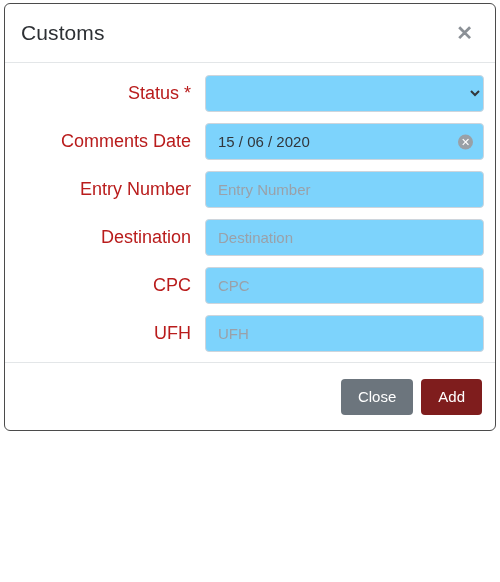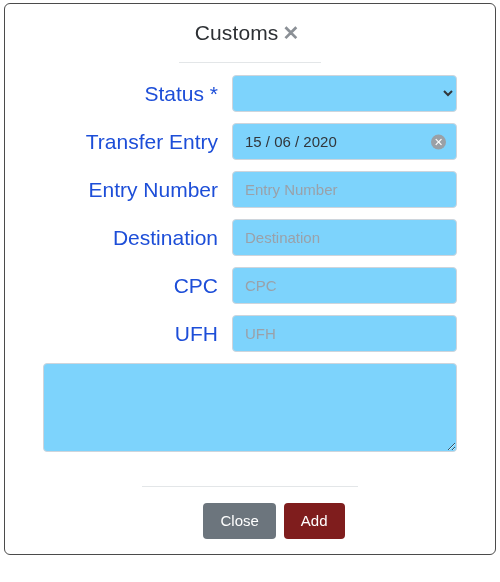--- a/index.html
+++ b/index.html
@@ -13,29 +13,28 @@
     font-family: "Liberation Sans", sans-serif;
     -webkit-font-smoothing: antialiased;
     overflow: hidden;
   }
 
   .modal {
     position: absolute;
     left: 4px;
     top: 3px;
     width: 492px;
-    height: 552px;
+    height: 428px;
     box-sizing: border-box;
     background: #ffffff;
     border: 1px solid #4b4b4b;
     border-radius: 6px;
     display: flex;
     flex-direction: column;
     overflow: hidden;
-    align-items: center;
   }
 
   
   .modal-header {
     height: 59px;
     flex: 0 0 59px;
     box-sizing: border-box;
     border-bottom: 1px solid #e3e6e8;
     display: flex;
     align-items: center;
@@ -73,22 +72,22 @@
   }
   .form-row.tall {
     align-items: center;
   }
   .form-label {
     width: 189px;
     flex: 0 0 189px;
     box-sizing: border-box;
     text-align: right;
     padding-right: 14px;
-    font-size: 21px;
-    color: #1d4ed8;
+    font-size: 18px;
+    color: #b91c1c;
   }
   .form-control-wrap {
     flex: 1 1 auto;
     position: relative;
   }
 
   input.fc, textarea.fc, select.fc {
     width: 100%;
     box-sizing: border-box;
     font-family: "Liberation Sans", sans-serif;
@@ -178,21 +177,21 @@
     <div class="form-row">
       <div class="form-label">Status *</div>
       <div class="form-control-wrap">
         <select class="fc">
           <option></option>
         </select>
       </div>
     </div>
 
     <div class="form-row">
-      <div class="form-label">Transfer Entry</div>
+      <div class="form-label">Comments Date</div>
       <div class="form-control-wrap">
         <input class="fc" type="text" value="15 / 06 / 2020" style="">
         <span class="date-clear">✕</span>
       </div>
     </div>
 
     <div class="form-row">
       <div class="form-label">Entry Number</div>
       <div class="form-control-wrap">
         <input class="fc" type="text" placeholder="Entry Number" style="">

